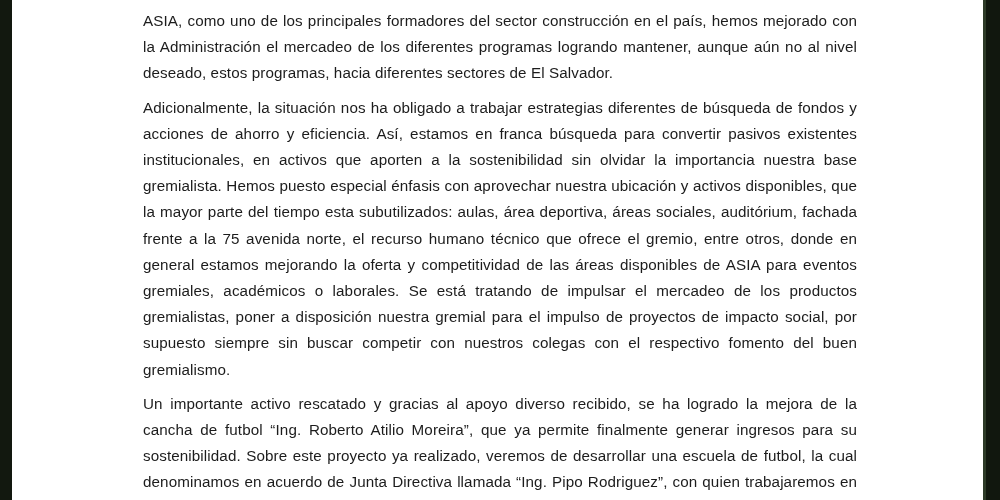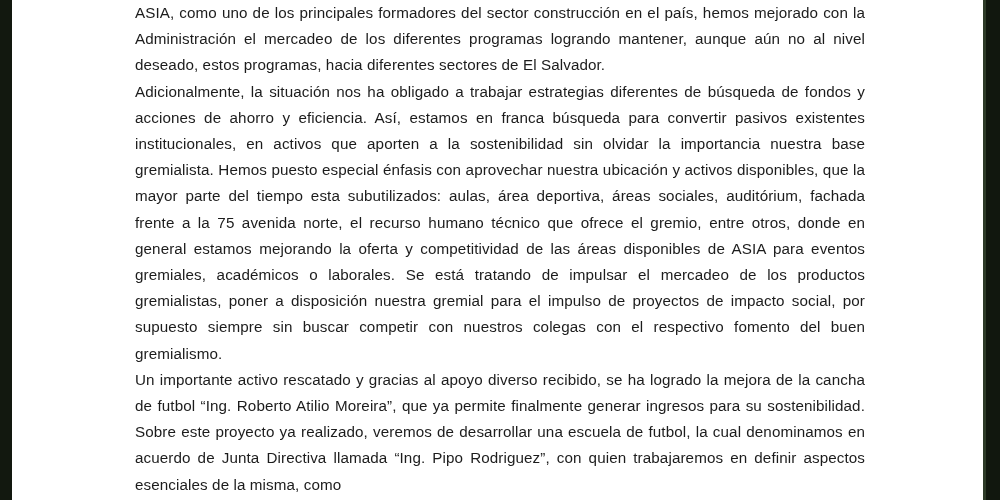--- a/index.html
+++ b/index.html
@@ -46,21 +46,21 @@
     background: #2d3a27;
   }
   .content {
     position: absolute;
     top: 0;
     left: 135px;
     width: 730px;
     height: 500px;
   }
   p.para {
-    margin: 0;
+    margin: 8px;
     padding: 0;
     font-size: 15.2px;
     line-height: 26.2px;
     color: #1c1c1c;
     text-align: justify;
     text-justify: inter-word;
     font-family: "Liberation Sans", sans-serif;
     letter-spacing: 0.1px;
   }
   p.para + p.para {

